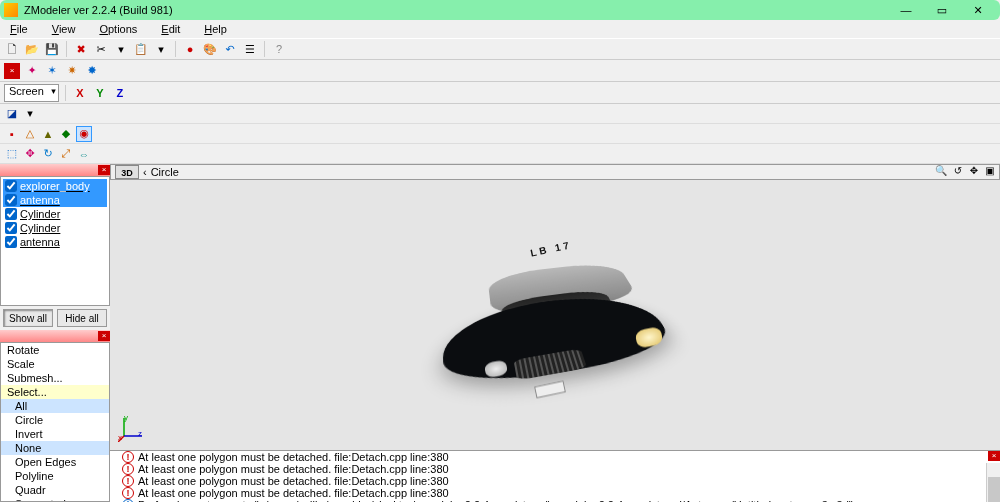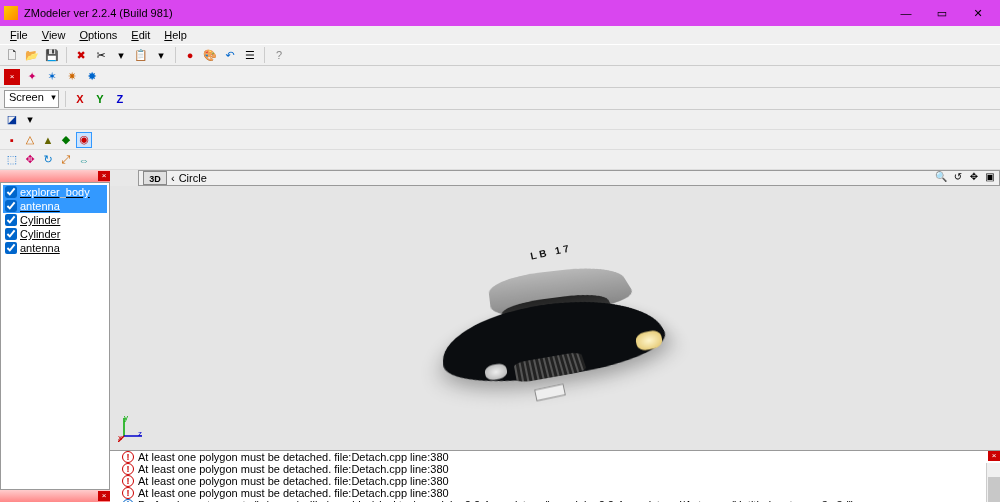--- a/index.html
+++ b/index.html
@@ -1,21 +1,21 @@
 <!DOCTYPE html>
 <html><head>
 <meta charset="utf-8">
 <style>
 * { margin: 0; padding: 0; box-sizing: border-box; font-family: "Segoe UI", Tahoma, sans-serif; font-size: 11px; }
 body { background: #f0f0f0; width: 1000px; height: 502px; overflow: hidden; display: flex; flex-direction: column; }
-.titlebar { height: 26px; background: #d946ef; display: flex; align-items: center; padding: 0 4px; }
+.titlebar { height: 20px; background: #86efac; display: flex; align-items: center; padding: 0 4px; border-radius: 6px; }
 .titlebar .app-icon { width: 14px; height: 14px; background: linear-gradient(135deg,#ffcc00,#ff8800); margin-right: 6px; }
 .titlebar .title { flex: 1; }
 .titlebar .win-btn { width: 36px; height: 22px; display:flex; align-items:center; justify-content:center; }
-.menubar { height: 18px; background: #f0f0f0; display: flex; align-items: center; padding: 0 4px; gap: 2px; }
+.menubar { height: 18px; background: #f0f0f0; display: flex; align-items: center; padding: 0 4px; gap: 12px; }
 .menubar span { padding: 0 6px; cursor: default; }
 .menubar span u { text-decoration: underline; }
 .toolbar { height: 22px; background: #f0f0f0; border-top:1px solid #fff; border-bottom:1px solid #ccc; display:flex; align-items:center; padding:0 4px; gap:4px; }
 .tb-btn { width:16px; height:16px; display:inline-flex; align-items:center; justify-content:center; line-height:1; }
 .tb-sep { width:1px; height:16px; background:#ccc; margin:0 2px; }
 .row2 { height:22px; background:#f0f0f0; display:flex; align-items:center; padding:0 4px; gap:4px; border-bottom:1px solid #ccc; }
 .screen-dd { height:18px; border:1px solid #999; background:#fff; padding:0 14px 0 4px; position:relative;text-align:right; }
 .screen-dd::after { content:"▾"; position:absolute; right:2px; top:1px; font-size:9px; }
 .axis-btn { width:16px; height:16px; font-weight:bold; text-align:center; line-height:16px; }
 .axis-x { color:#c00; }
@@ -34,21 +34,21 @@
 .obj-item input[type=checkbox] { width:12px; height:12px; accent-color:#06c; }
 .show-row { display:flex; gap:4px; padding:3px; }
 .show-row button { flex:1; font-size:10px; height:18px; border:1px solid #999; background:#e8e8e8; }
 .show-row button.active { box-shadow: inset 1px 1px 2px #888; }
 .tool-list { background:#fff; border:1px solid #999; height:160px; overflow:auto; }
 .tool-item { padding:1px 6px; cursor:default; }
 .tool-item.header { background:#ffffcc; }
 .tool-item.highlight { background:#cce4ff; }
 .tool-item.indent { padding-left:14px; }
 .viewport { flex:1; display:flex; flex-direction:column; background:#e8e8e8; position:relative; }
-.vp-header { height:16px; background:#f0f0f0; border:1px solid #999; display:flex; align-items:center;margin-left:28px; }
+.vp-header { height:16px; background:#f0f0f0; border:1px solid #999; display:flex; align-items:center; }
 .vp-3d { width:24px; height:14px; background:#e0e0e0; border:1px solid #888; text-align:center; font-weight:bold; font-size:9px; line-height:14px; margin:0 4px; }
 .vp-disp { padding:0 4px; }
 .vp-icons-right { margin-left:auto; display:flex; gap:2px; padding-right:2px; }
 .vp-icons-right span { width:14px; height:14px; font-size:10px; text-align:center; }
 .vp-canvas { flex:1; background:#e5e5e5; position:relative; overflow:hidden; }
 .car { position:absolute; left:50%; top:50%; transform:translate(-50%,-48%); width:250px; height:170px; }
 .car-body { position:absolute; width:220px; height:100px; left:15px; top:50px; background:#0b0d10; border-radius:50% 50% 45% 45% / 60% 60% 35% 35%; transform:perspective(400px) rotateX(45deg) rotateZ(-12deg); box-shadow: 0 10px 20px rgba(0,0,0,0.3); }
 .car-roof { position:absolute; width:140px; height:70px; left:60px; top:18px; background:linear-gradient(#b8b8b8,#888); border-radius:40% 40% 30% 30%; transform:perspective(400px) rotateX(55deg) rotateZ(-12deg); }
 .car-window { position:absolute; width:110px; height:38px; left:72px; top:54px; background:linear-gradient(#222,#444); border-radius:40% 40% 10% 10%; transform:perspective(400px) rotateX(50deg) rotateZ(-12deg); }
 .roof-text { position:absolute; left:100px; top:10px; font-size:10px; font-weight:bold; color:#111; transform:rotate(-12deg); letter-spacing:3px; }
@@ -163,22 +163,40 @@
         </div>
         <div class="obj-item">
           <input type="checkbox" checked="" style="">
           <span>Cylinder</span>
         </div>
         <div class="obj-item">
           <input type="checkbox" checked="" style="">
           <span>antenna</span>
         </div>
       </div>
+    <div class="show-row">
+      <button class="active">Show all</button>
+      <button>Hide all</button>
+    </div>
     <div class="panel-close">
         <span>×</span>
+      </div>
+    <div class="tool-list" id="tool-list">
+        <div class="tool-item ">Rotate</div>
+        <div class="tool-item ">Scale</div>
+        <div class="tool-item ">Submesh...</div>
+        <div class="tool-item header">Select...</div>
+        <div class="tool-item indent highlight">All</div>
+        <div class="tool-item indent">Circle</div>
+        <div class="tool-item indent">Invert</div>
+        <div class="tool-item indent highlight">None</div>
+        <div class="tool-item indent">Open Edges</div>
+        <div class="tool-item indent">Polyline</div>
+        <div class="tool-item indent">Quadr</div>
+        <div class="tool-item indent">Separated</div>
       </div>
   </div>
 
   <div class="viewport">
     <div class="vp-header">
       <div class="vp-3d">3D</div>
       <span>‹</span>
       <span class="vp-disp">Circle</span>
       <div class="vp-icons-right">
         <span>🔍</span>

